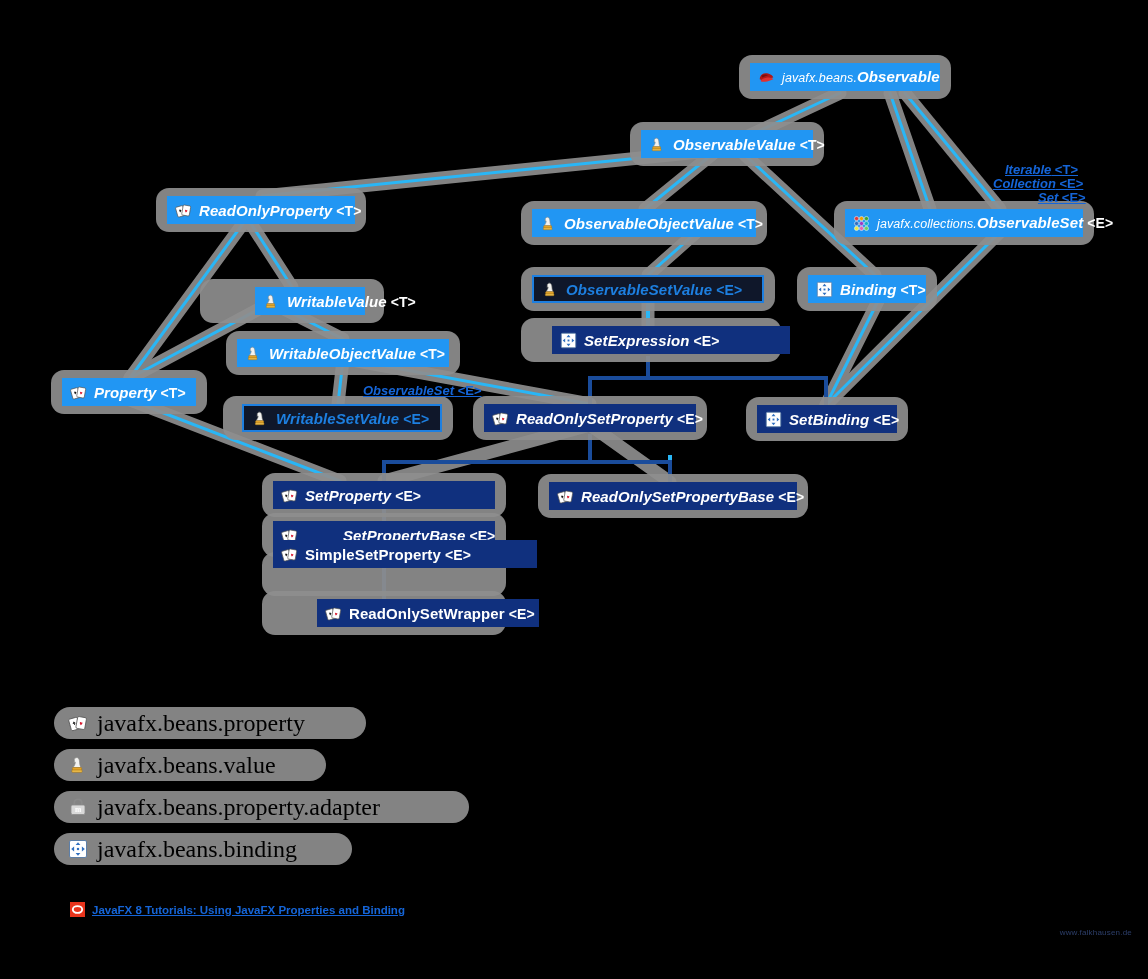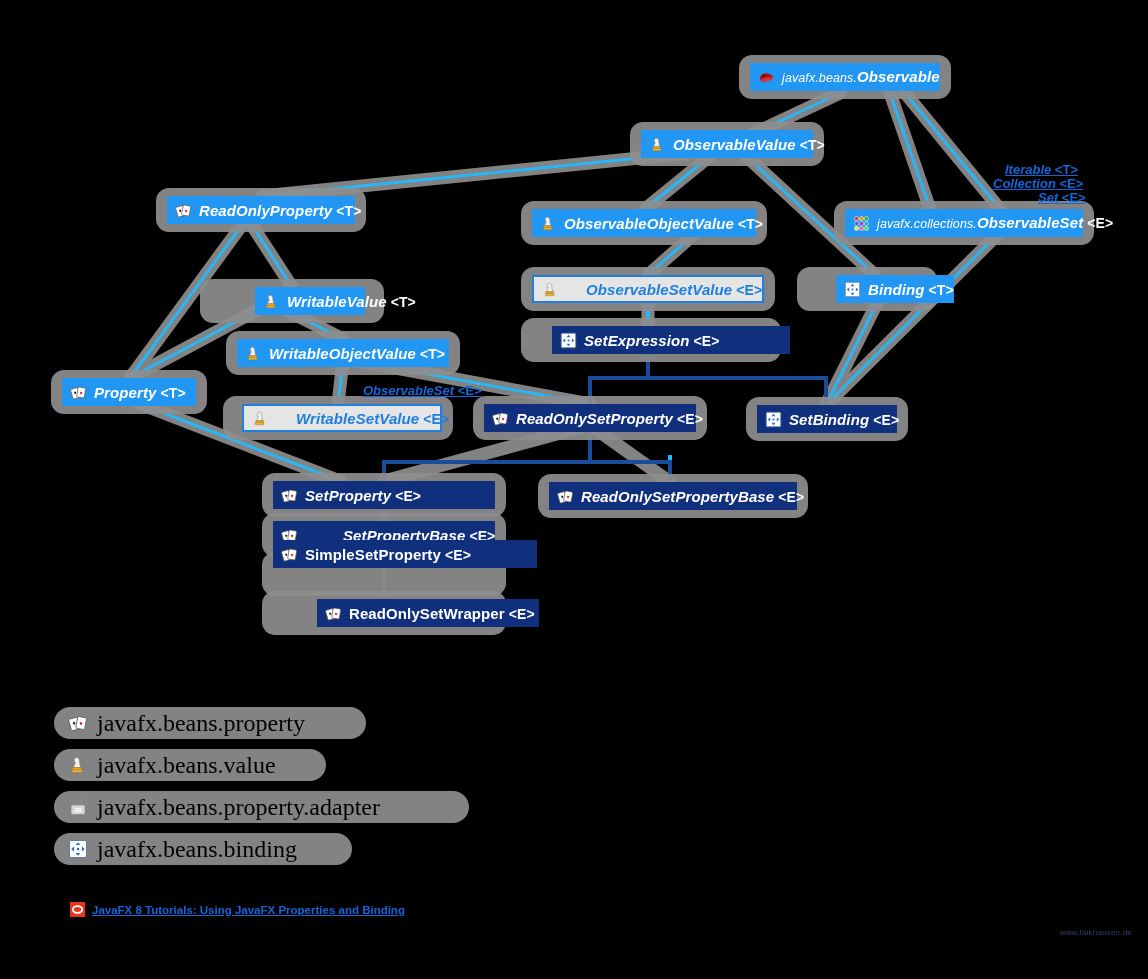--- a/index.html
+++ b/index.html
@@ -43,21 +43,21 @@
     letter-spacing:.1px;
     line-height:1;
   }
   .bar .lbl .gen{font-weight:bold;font-style:normal;font-size:14px;}
   .bar .lbl .pkg{font-size:12.5px;font-weight:normal;font-style:italic;}
   .plain .lbl{font-style:normal;}
 
   
   .f-light{background:#2196f3;color:#ffffff;}
   .f-dark{background:#10307e;color:#ffffff;}
-  .f-white{background:#e5e5e5;color:#1d7fe0;border:2px solid #1d7fe0;gap:20px;}
+  .f-white{background:#0f172a;color:#1d7fe0;border:2px solid #1d7fe0;}
 
   
   .ic{
     width:17px;height:17px;margin-right:7px;flex:0 0 17px;
     position:relative;display:inline-block;
   }
   .ic svg{display:block;width:17px;height:17px;}
 
   
   .ref{
@@ -266,21 +266,21 @@
               <path d="M9 2.5 C7.2 2.5 6.2 3.8 6.2 4.9 C6.2 5.6 6.7 6.1 6.7 6.1 L5.6 7.2 L7.3 7.2 C7.3 9.2 6.0 11.2 5.0 12.6 L13.0 12.6 C12.2 11.2 11.6 9.4 11.6 7.2 C11.6 5.4 10.8 2.5 9 2.5 Z" fill="#f2f2f0" stroke="#8a8a86" stroke-width="0.7"></path>
               <rect x="4.4" y="12.6" width="9.2" height="2.6" rx="0.6" fill="#e8a72c" stroke="#a97714" stroke-width="0.6"></rect>
               <rect x="3.9" y="15.1" width="10.2" height="2.2" rx="0.7" fill="#f0c04e" stroke="#a97714" stroke-width="0.6"></rect>
             </svg>
           </span>
           <span class="lbl"><span>ObservableSetValue</span><span class="gen"> &lt;E&gt;</span></span>
         </div>
       </div>
       <div class="halo" style="left: 797px; top: 267px; width: 140px; height: 44px;"></div>
       <div class="node" style="left: 808px; top: 275px; width: 118px;">
-        <div class="bar f-light" style="width: 100%; margin-left: 28px;">
+        <div class="bar f-light" style="width: 100%;">
           <span class="ic">
             <svg viewBox="0 0 20 20" xmlns="http://www.w3.org/2000/svg">
               <rect x="1.5" y="1.5" width="17" height="17" rx="1.5" fill="#ffffff" stroke="#5d7fa8" stroke-width="1"></rect>
               <path d="M10 3.2 L12.4 6.1 L7.6 6.1 Z" fill="#2f6fc0"></path>
               <path d="M10 16.8 L12.4 13.9 L7.6 13.9 Z" fill="#2f6fc0"></path>
               <path d="M3.2 10 L6.1 7.6 L6.1 12.4 Z" fill="#2f6fc0"></path>
               <path d="M16.8 10 L13.9 7.6 L13.9 12.4 Z" fill="#2f6fc0"></path>
               <rect x="8.9" y="8.9" width="2.2" height="2.2" fill="#2f6fc0"></rect>
             </svg>
           </span>

